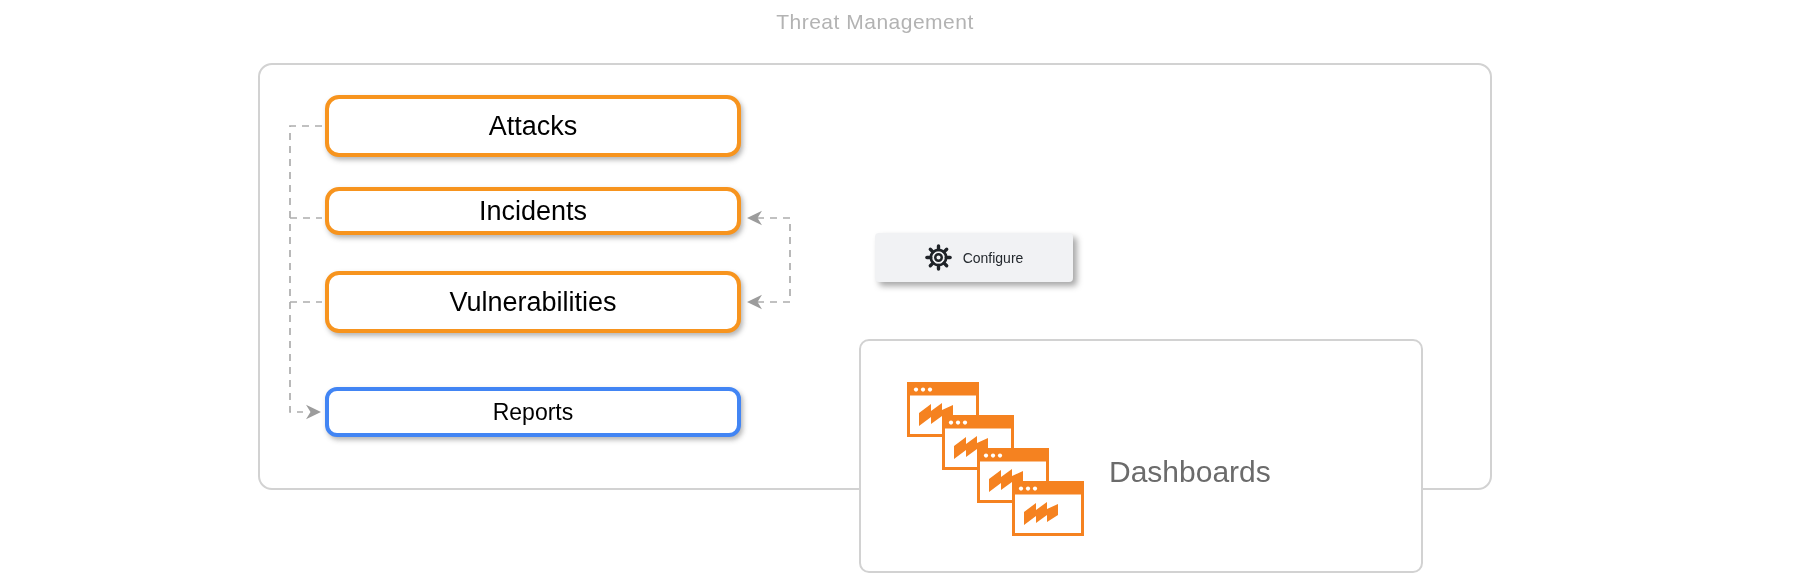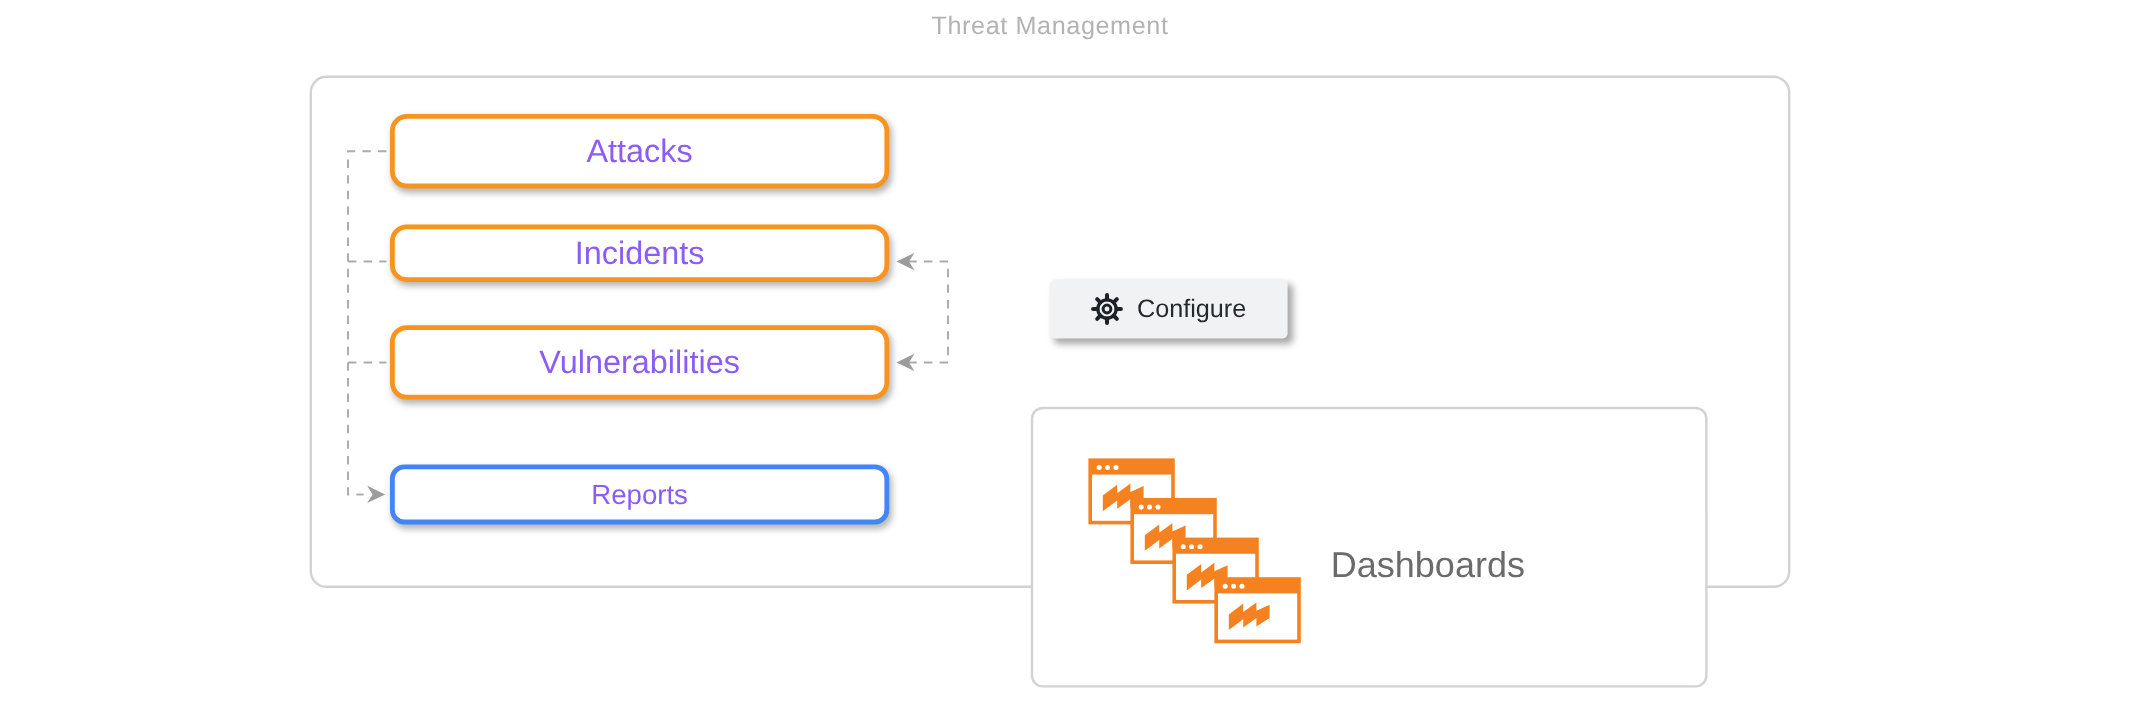--- a/index.html
+++ b/index.html
@@ -11,31 +11,31 @@
 
   .outer-container{position:absolute;left:258px;top:63px;width:1234px;height:427px;
                    border:2px solid #D2D2D2;border-radius:14px;box-sizing:border-box;
                    background:transparent;z-index:0;}
 
   .connector-layer{position:absolute;left:0;top:0;z-index:1;}
 
   .flow-box{position:absolute;left:325px;width:416px;box-sizing:border-box;
             background:#ffffff;border:4px solid #F7941E;border-radius:14px;
             display:flex;align-items:center;justify-content:center;
-            font-size:27px;color:#8b5cf6;z-index:2;cursor:pointer;
+            font-size:27px;color:#000000;z-index:2;cursor:pointer;
             box-shadow:2px 3px 5px rgba(90,90,90,.45);}
   .box-attacks{top:95px;height:62px;}
   .box-incidents{top:187px;height:48px;}
   .box-vulnerabilities{top:271px;height:62px;}
   .box-reports{top:387px;height:50px;border-color:#4285F4;border-radius:12px;font-size:23px;}
 
   .configure-btn{position:absolute;left:875px;top:233px;width:198px;height:49px;
                  background:#F1F2F4;border:none;border-radius:4px;
                  display:flex;align-items:center;justify-content:center;gap:11px;
-                 font-family:"Liberation Sans",sans-serif;font-size:21px;color:#24292E;
+                 font-family:"Liberation Sans",sans-serif;font-size:14px;color:#24292E;
                  box-shadow:4px 4px 6px rgba(0,0,0,.35);z-index:2;cursor:pointer;}
 
   .dash-panel{position:absolute;left:859px;top:339px;width:564px;height:234px;
               background:#ffffff;border:2px solid #D2D2D2;border-radius:10px;
               box-sizing:border-box;z-index:3;cursor:pointer;}
   .dash-icon{position:absolute;left:40px;top:36px;}
   .dash-label{position:absolute;left:248px;top:114px;font-size:30px;color:#6B6B6B;}
 </style>
 </head>
 <body>

